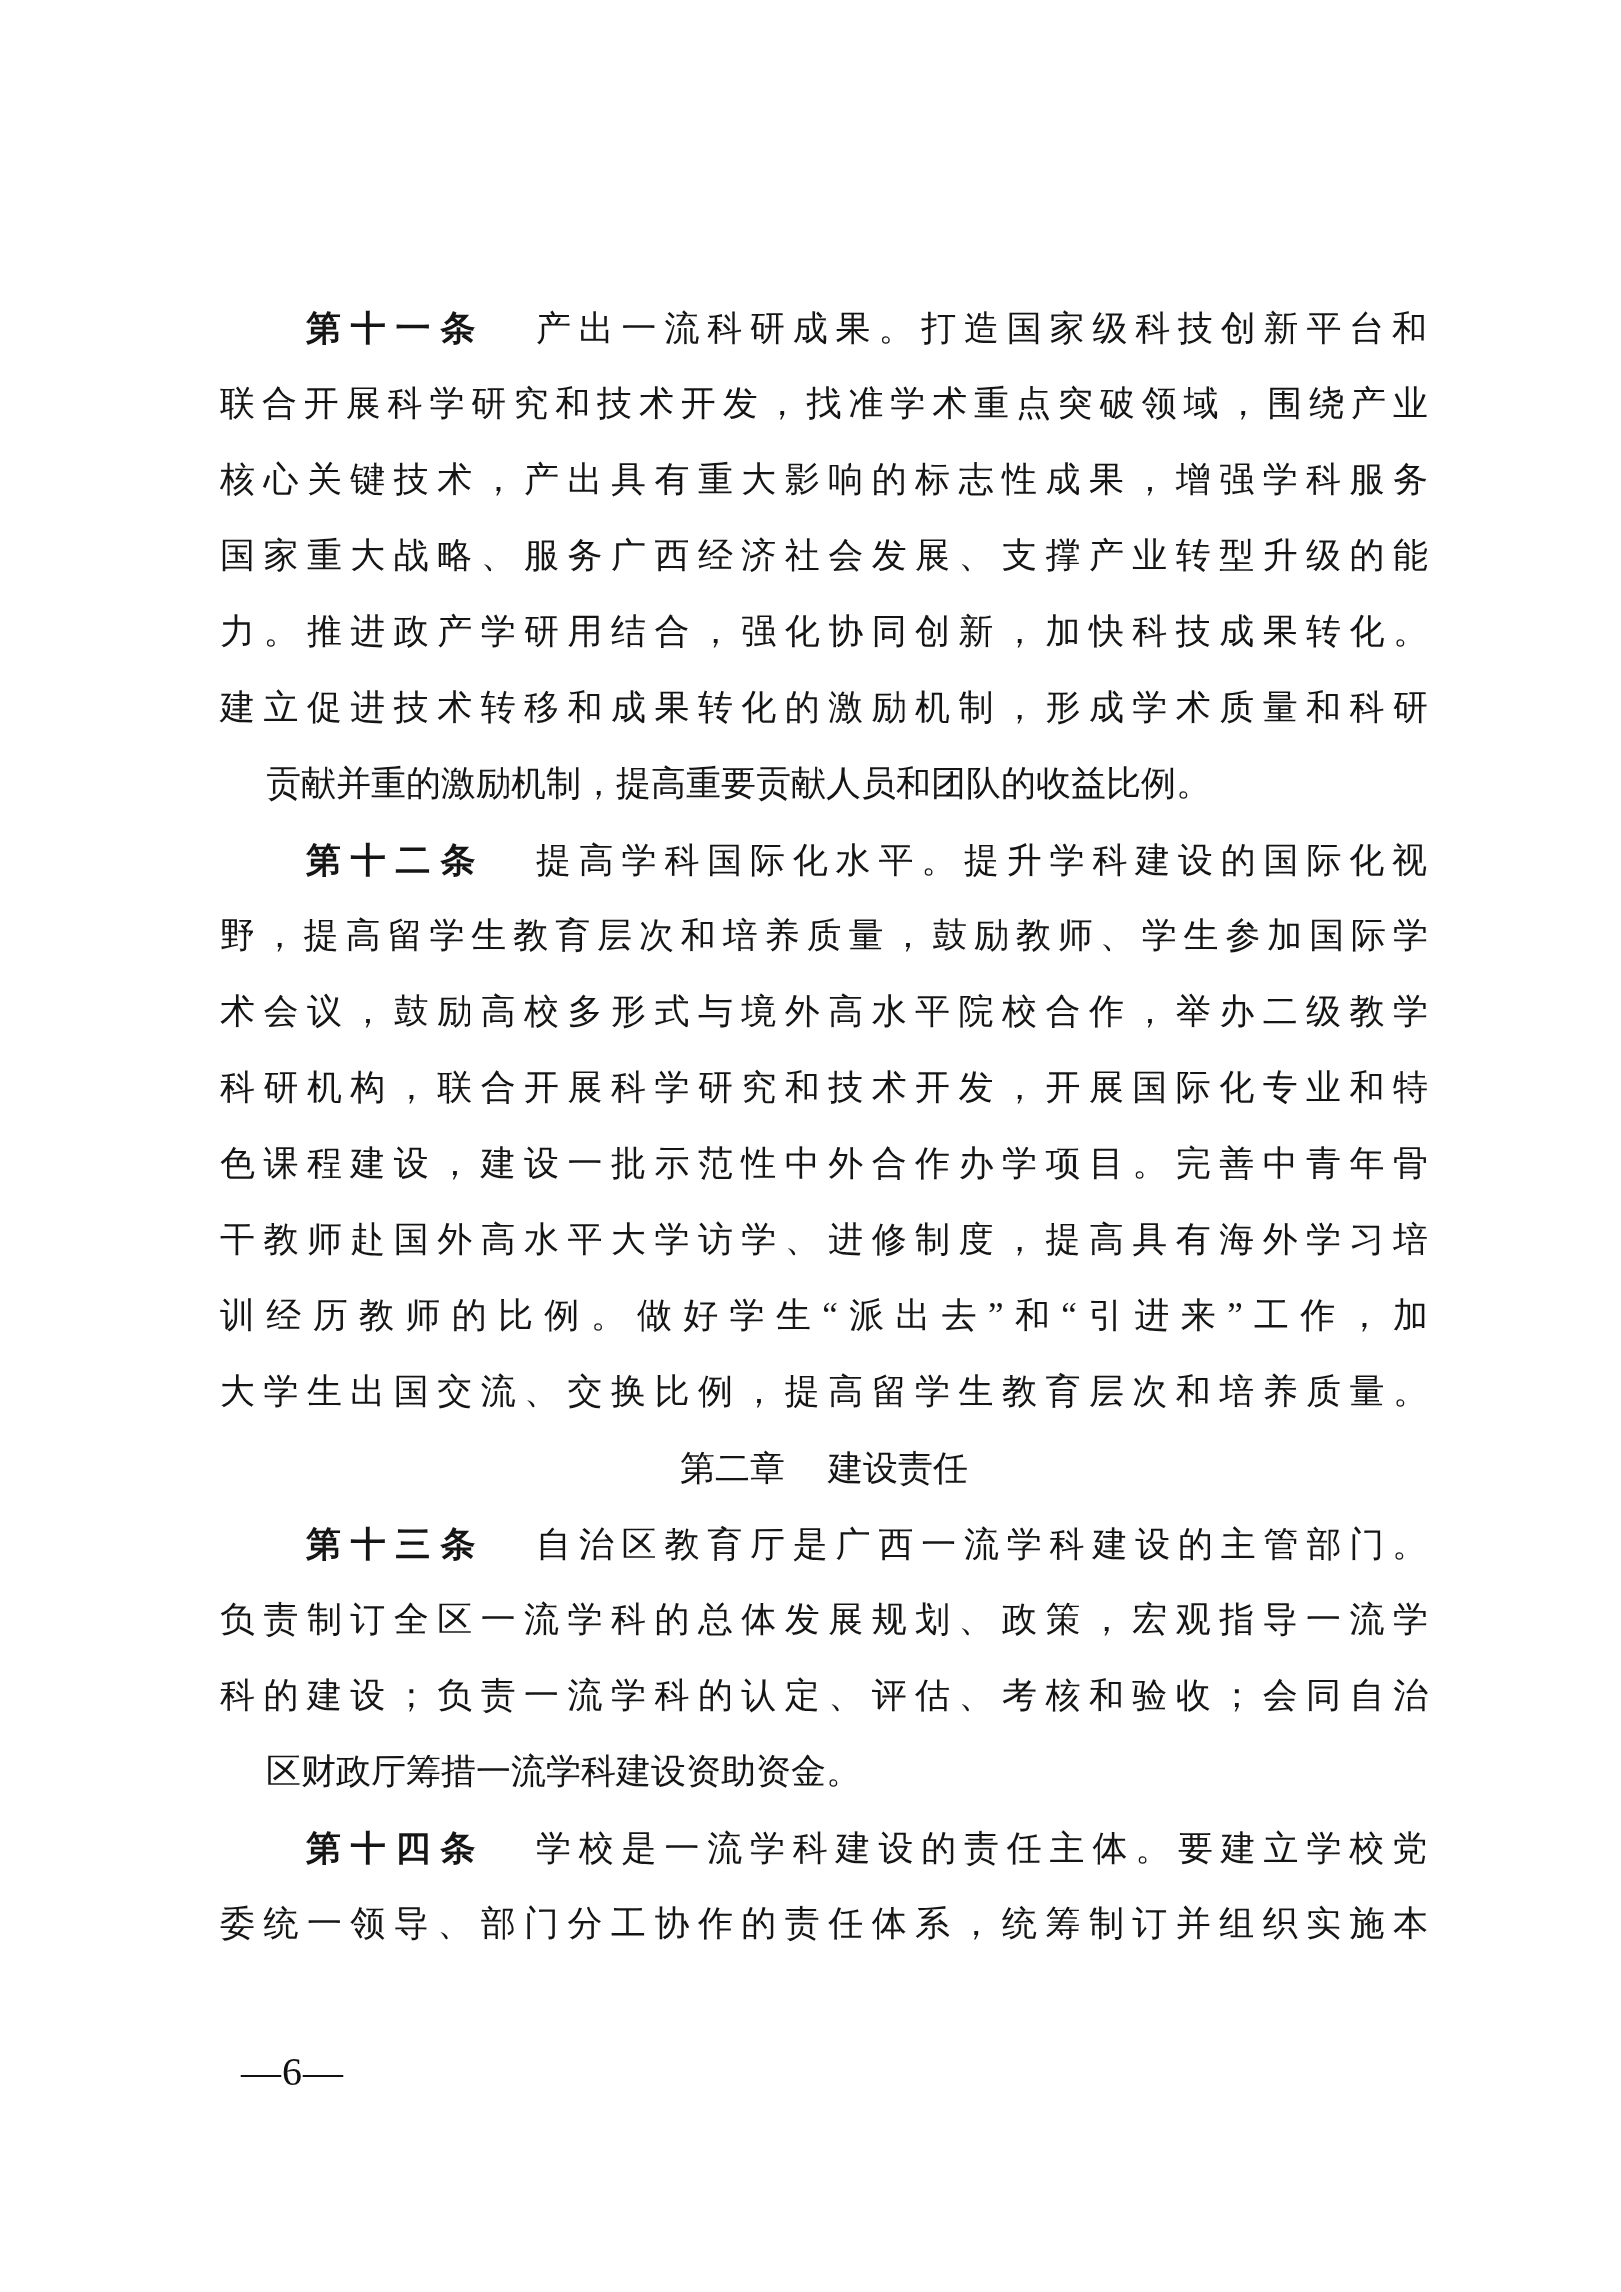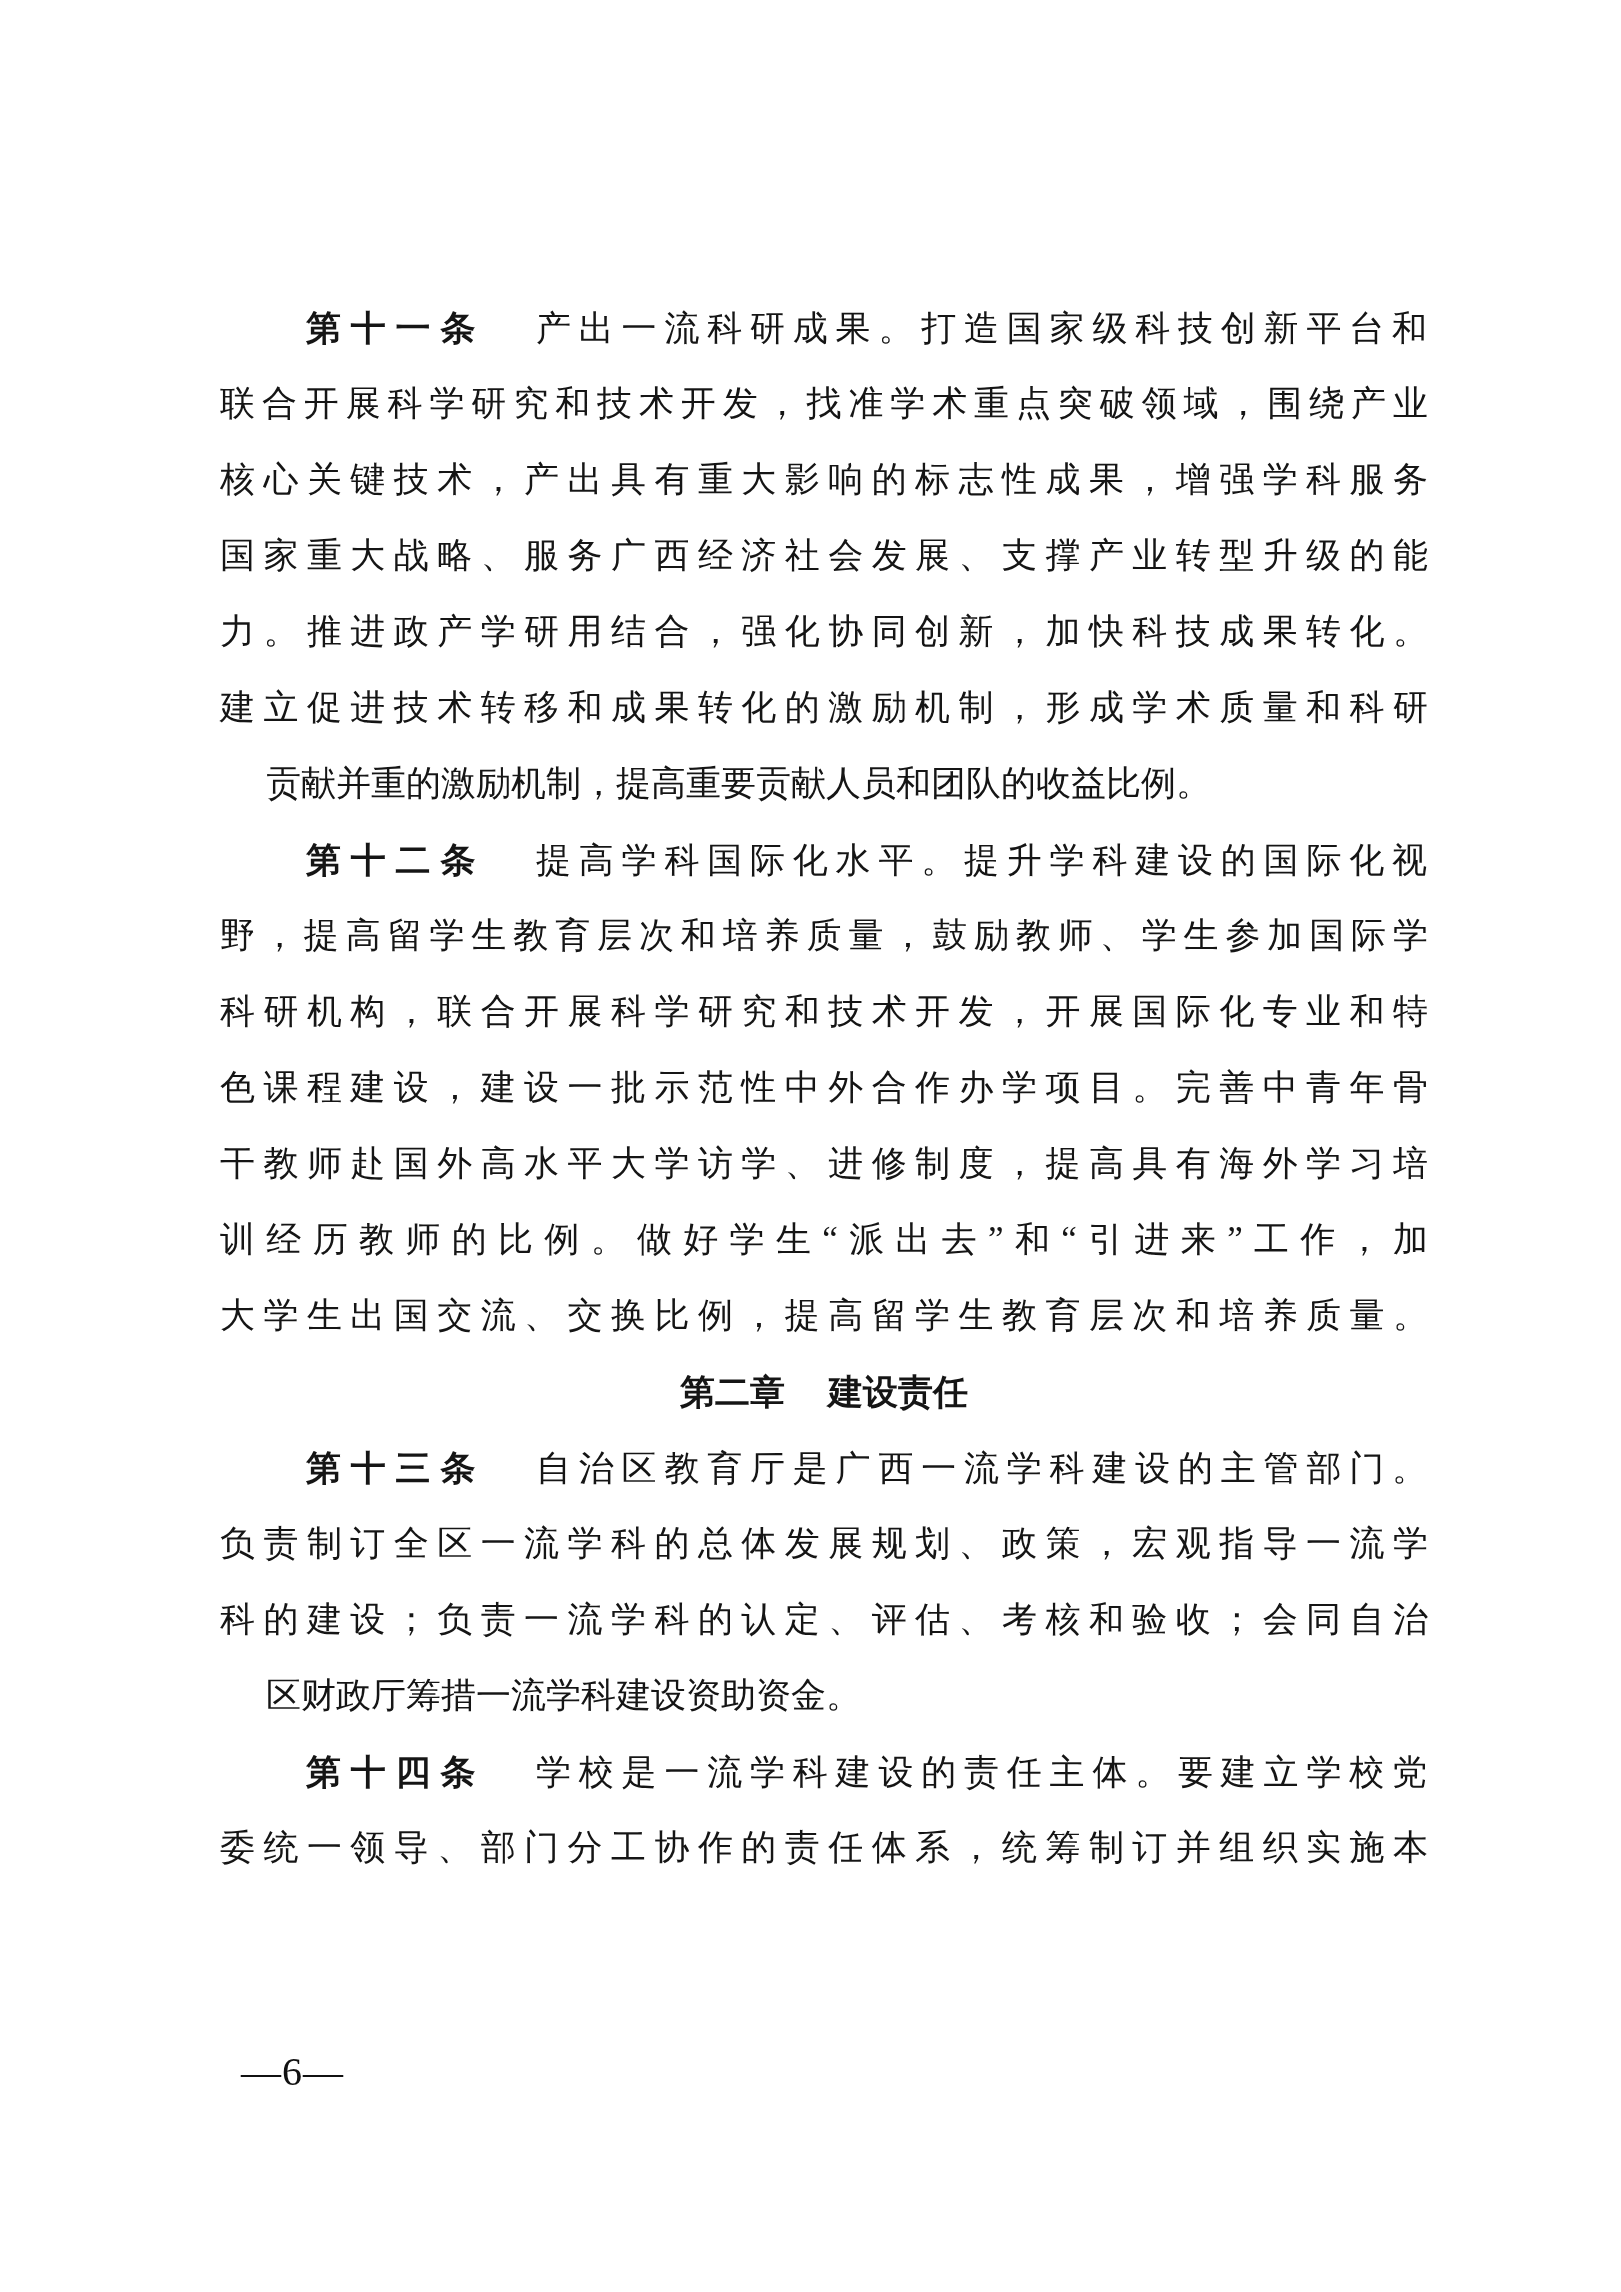--- a/index.html
+++ b/index.html
@@ -27,21 +27,21 @@
   .head{
     font-family:"Liberation Sans",sans-serif;
     font-weight:700;
     letter-spacing:2px;
   }
   .gap{display:inline-block;width:43px;}
   .gap2{display:inline-block;width:43px;}
   .line.chapter{
     text-align:right;text-align-last:center;
     font-family:"Liberation Sans",sans-serif;
-    font-weight:700;
+    font-weight:400;
   }
   .pagenum{
     position:absolute;left:241px;top:2050px;
     font-size:40px;line-height:43px;
     font-family:"Liberation Serif",serif;
     color:#111;
     letter-spacing:1px;
   }
 </style>
 </head>
@@ -56,20 +56,21 @@
     <div class="line">联合开展科学研究和技术开发，找准学术重点突破领域，围绕产业</div>
     <div class="line">核心关键技术，产出具有重大影响的标志性成果，增强学科服务</div>
     <div class="line">国家重大战略、服务广西经济社会发展、支撑产业转型升级的能</div>
     <div class="line">力。推进政产学研用结合，强化协同创新，加快科技成果转化。</div>
     <div class="line">建立促进技术转移和成果转化的激励机制，形成学术质量和科研</div>
     <div class="line p-last">贡献并重的激励机制，提高重要贡献人员和团队的收益比例。</div>
 
     <div class="line p-first"><span class="head">第十二条</span><span class="gap"></span><span>提高学科国际化水平。提升学科建设的国际化视</span></div>
 
     <div class="line">野，提高留学生教育层次和培养质量，鼓励教师、学生参加国际学</div>
+    <div class="line">术会议，鼓励高校多形式与境外高水平院校合作，举办二级教学</div>
     <div class="line">科研机构，联合开展科学研究和技术开发，开展国际化专业和特</div>
     <div class="line">色课程建设，建设一批示范性中外合作办学项目。完善中青年骨</div>
     <div class="line">干教师赴国外高水平大学访学、进修制度，提高具有海外学习培</div>
     <div class="line">训经历教师的比例。做好学生“派出去”和“引进来”工作，加</div>
     <div class="line">大学生出国交流、交换比例，提高留学生教育层次和培养质量。</div>
 
     <div class="line chapter"><span>第二章</span><span class="gap2"></span><span>建设责任</span></div>
 
     <div class="line p-first"><span class="head">第十三条</span><span class="gap"></span><span>自治区教育厅是广西一流学科建设的主管部门。</span></div>
 

